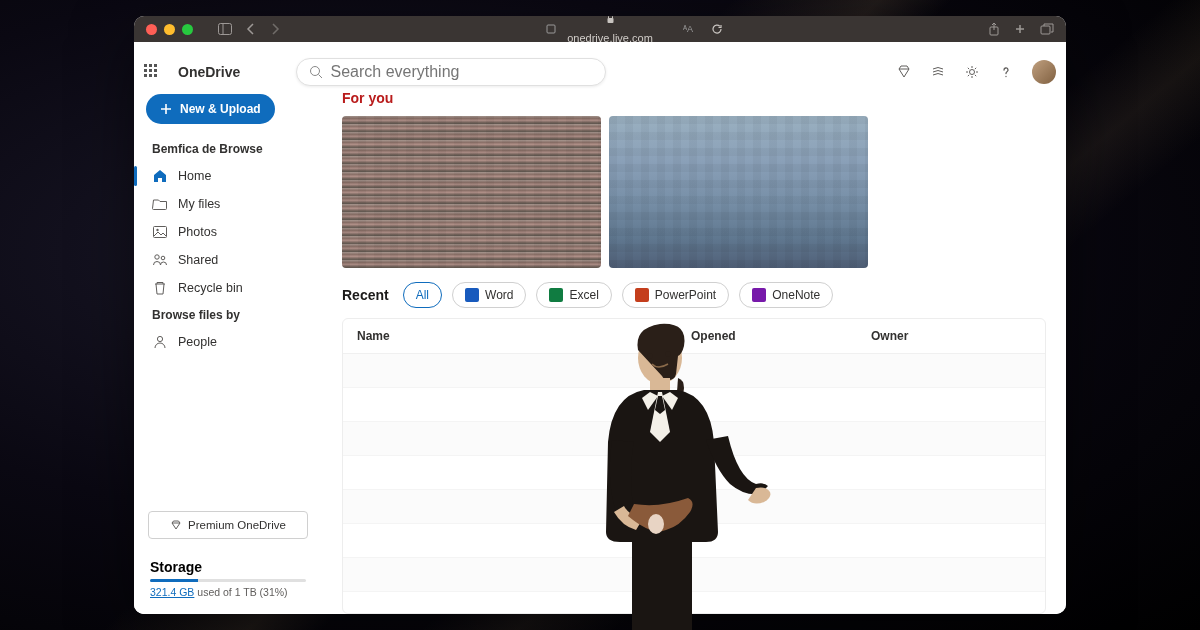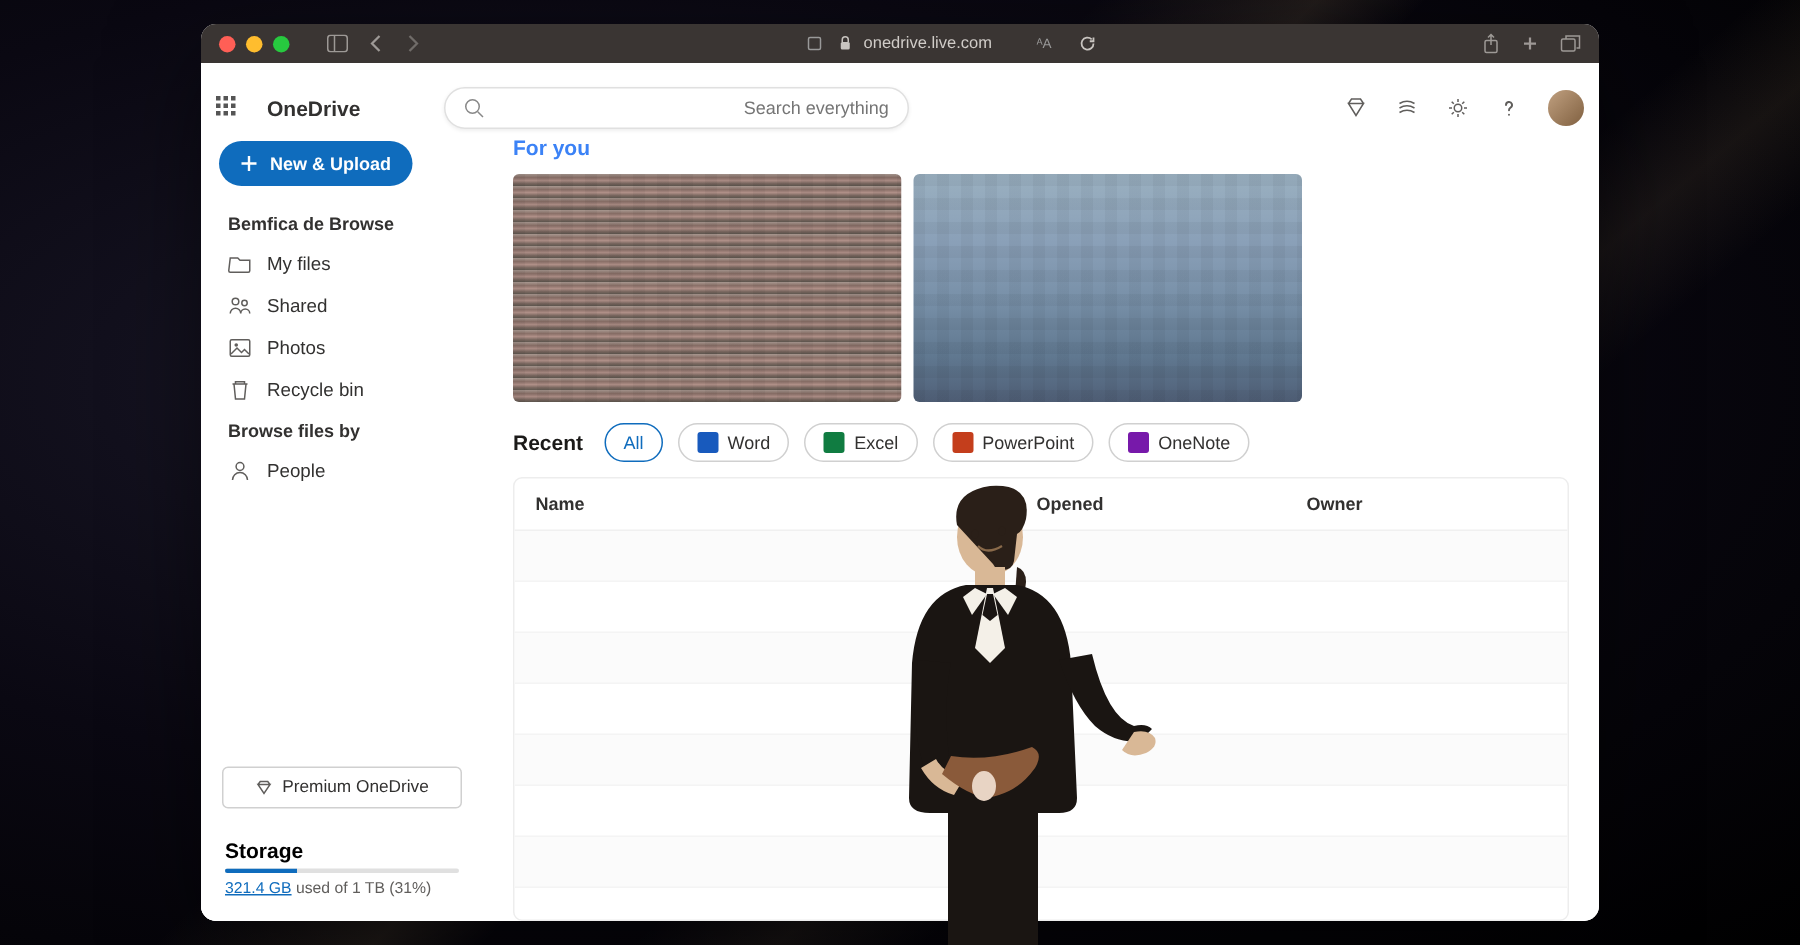--- a/index.html
+++ b/index.html
@@ -5,49 +5,49 @@
 * { margin: 0; padding: 0; box-sizing: border-box; font-family: -apple-system, BlinkMacSystemFont, "Segoe UI", sans-serif; }
 body { width: 1200px; height: 630px; background: radial-gradient(ellipse at 30% 40%, #1a1828 0%, #0a0812 50%, #000000 100%); overflow: hidden; position: relative; }
 .space-bg::before { content:""; position:absolute; inset:0; background: linear-gradient(135deg, transparent 40%, rgba(180,150,100,0.15) 48%, transparent 52%), linear-gradient(140deg, transparent 60%, rgba(180,150,100,0.1) 65%, transparent 70%); }
 .browser-window { position: absolute; top: 16px; left: 134px; width: 932px; height: 598px; background: #ffffff; border-radius: 10px; overflow: hidden; box-shadow: 0 20px 60px rgba(0,0,0,0.5); display: flex; flex-direction: column; }
 .titlebar { height: 26px; background: #3a3533; display: flex; align-items: center; padding: 0 12px; gap: 7px; flex-shrink: 0; }
 .tl-dot { width: 11px; height: 11px; border-radius: 50%; }
 .tl-red { background: #ff5f56; } .tl-yel { background: #ffbd2e; } .tl-grn { background: #27c93f; }
 .titlebar-center { flex: 1; display: flex; justify-content: center; align-items: center; gap: 10px; }
 .titlebar-nav { display:flex; gap:14px; margin-left:18px; align-items:center; }
 .titlebar-nav svg, .titlebar-right svg { opacity: 0.7; }
-.url-area { display:flex; align-items:center; gap:8px; font-size:11px; color:#d0ccc8; }
+.url-area { display:flex; align-items:center; gap:8px; font-size:11px; color:#d0ccc8;flex-direction:column; }
 .titlebar-right { display:flex; gap:14px; align-items:center; }
 .app-body { flex: 1; display: flex; background: #ffffff; min-height: 0; }
 .topbar { position: absolute; top: 37px; left: 0; right: 0; height: 38px; display: flex; align-items: center; padding: 0 10px; background: #fff; z-index: 5; }
 .waffle { width:16px; height:16px; display:grid; grid-template-columns:repeat(3,3px); grid-template-rows:repeat(3,3px); gap:2px; }
 .waffle span { background:#555; }
 .brand { font-size: 14px; font-weight: 600; color: #323130; margin-left: 18px; }
 .search-wrap { margin-left: auto; margin-right: auto; width: 310px; height: 28px; background: #fff; border: 1px solid #e0e0e0; border-radius: 16px; display: flex; align-items: center; padding: 0 12px; gap: 8px; box-shadow: 0 1px 3px rgba(0,0,0,0.08); transform: translateX(-60px); }
-.search-wrap input { border: none; outline: none; font-size: 12px; flex: 1; color: #666; text-align: right; }
+.search-wrap input { border: none; outline: none; font-size: 16px; flex: 1; color: #666; }
 .topbar-icons { display: flex; gap: 18px; align-items: center; margin-left:auto; }
 .topbar-icons > * { color: #605e5c; }
 .avatar { width: 24px; height: 24px; border-radius: 50%; background: linear-gradient(135deg, #c0a080, #806040); }
 .sidebar { width: 188px; padding: 48px 8px 8px 8px; display: flex; flex-direction: column; background:#fff; border-right: none; }
 .new-btn { background: #0f6cbd; color: #fff; border: none; border-radius: 16px; height: 30px; padding: 0 14px; font-size: 12px; font-weight: 600; display: flex; align-items: center; gap: 8px; cursor: pointer; margin: 4px 0 12px 4px; width: fit-content; }
 .section-label { font-size: 12px; font-weight: 600; color: #323130; padding: 6px 10px; }
 .nav-item { display: flex; align-items: center; gap: 10px; padding: 6px 10px; font-size: 12.5px; color: #323130; cursor: pointer; border-radius: 4px; }
 .nav-item.active { position: relative; }
 .nav-item.active::before { content:""; position:absolute; left:-8px; top:4px; bottom:4px; width:3px; background:#0f6cbd; border-radius:2px; }
 .nav-item .ic { width:16px; height:16px; color:#605e5c; display:flex; align-items:center; justify-content:center; }
 .nav-item.active .ic { color:#0f6cbd; }
 .sidebar-bottom { margin-top: auto; padding: 6px; }
 .premium-btn { width: 100%; height: 28px; border: 1px solid #d0d0d0; background: #fff; border-radius: 4px; font-size: 11.5px; color: #323130; display: flex; align-items: center; justify-content: center; gap: 6px; cursor: pointer; }
 .storage-label { font-size: 14px; font-weight: 600; margin: 20px 2px 4px; }
 .storage-bar { height: 3px; background: #e0e0e0; border-radius: 2px; margin: 4px 2px; overflow: hidden; }
 .storage-fill { height: 100%; width: 31%; background: #0f6cbd; }
 .storage-text { font-size: 10.5px; color: #605e5c; margin: 2px; }
 .storage-text a { color: #0f6cbd; text-decoration: underline; }
 .main { flex: 1; padding: 48px 20px 0 20px; overflow: hidden; display:flex; flex-direction:column; }
-.h-foryou { font-size: 14px; font-weight: 600; color: #3b82f6; margin-bottom: 10px; }
+.h-foryou { font-size: 14px; font-weight: 600; color: #b91c1c; margin-bottom: 10px; }
 .cards { display: flex; gap: 8px; margin-bottom: 14px; }
 .card { width: 259px; height: 152px; border-radius: 4px; overflow:hidden; }
 .card.c1 { background: linear-gradient(180deg, #a89890 0%, #8a7068 30%, #b09088 55%, #7a6860 80%, #605850 100%); filter: blur(0.3px); background-size: 8px 8px; }
 .card.c1::after, .card.c2::after { content:""; display:block; width:100%; height:100%; background-image: repeating-linear-gradient(0deg, rgba(0,0,0,0.04) 0 8px, transparent 8px 16px), repeating-linear-gradient(90deg, rgba(0,0,0,0.04) 0 8px, transparent 8px 16px); }
 .card.c2 { background: linear-gradient(180deg, #9ab0c0 0%, #8aa0b8 30%, #7890a8 55%, #607890 80%, #506078 100%); }
 .recent-row { display: flex; align-items: center; gap: 10px; margin-bottom: 10px; }
 .h-recent { font-size: 14px; font-weight: 700; color: #1b1a19; margin-right: 4px; }
 .pill { height: 26px; padding: 0 12px; border: 1px solid #d0d0d0; background: #fff; border-radius: 14px; font-size: 12px; color: #323130; display: flex; align-items: center; gap: 6px; cursor: pointer; }
 .pill.active { border-color: #0f6cbd; color: #0f6cbd; }
 .app-ic { width:14px; height:14px; border-radius:2px; }
@@ -153,47 +153,55 @@
 
   <div class="app-body">
     <div class="sidebar">
       <button class="new-btn">
         <svg width="12" height="12" viewBox="0 0 12 12">
             <path d="M6 1 v10 M1 6 h10" stroke="#fff" stroke-width="1.6"></path>
           </svg>
         <span>New &amp; Upload</span>
       </button>
       <div class="section-label">Bemfica de Browse</div>
+      <div class="nav-item active">
+          <span class="ic">
+            <svg width="16" height="16" viewBox="0 0 16 16">
+              <path d="M2 7 l6 -5 l6 5 v7 h-4 v-4 h-4 v4 h-4 z" fill="currentColor"></path>
+            </svg>
+          </span>
+          <span>Home</span>
+        </div>
       <div class="nav-item">
           <span class="ic">
             <svg width="16" height="16" viewBox="0 0 16 16">
               <path d="M1.5 4 h5 l1.5 1.5 h6.5 v7 a1 1 0 0 1 -1 1 h-12 a1 1 0 0 1 -1 -1 z" fill="none" stroke="currentColor"></path>
             </svg>
           </span>
           <span>My files</span>
+        </div>
+      <div class="nav-item">
+          <span class="ic">
+            <svg width="16" height="16" viewBox="0 0 16 16">
+              <rect x="1.5" y="2.5" width="13" height="11" rx="1" fill="none" stroke="currentColor"></rect>
+              <circle cx="5.5" cy="6" r="1.2" fill="currentColor"></circle>
+              <path d="M2 12 l4 -4 l3 3 l2 -2 l3 3" fill="none" stroke="currentColor"></path>
+            </svg>
+          </span>
+          <span>Photos</span>
         </div>
       <div class="nav-item">
           <span class="ic">
             <svg width="16" height="16" viewBox="0 0 16 16">
               <circle cx="5" cy="5" r="2.2" fill="none" stroke="currentColor"></circle>
               <circle cx="11" cy="6" r="1.8" fill="none" stroke="currentColor"></circle>
               <path d="M1.5 13 a3.5 3.5 0 0 1 7 0 M8.5 13 a3 3 0 0 1 6 0" fill="none" stroke="currentColor"></path>
             </svg>
           </span>
           <span>Shared</span>
-        </div>
-      <div class="nav-item">
-          <span class="ic">
-            <svg width="16" height="16" viewBox="0 0 16 16">
-              <rect x="1.5" y="2.5" width="13" height="11" rx="1" fill="none" stroke="currentColor"></rect>
-              <circle cx="5.5" cy="6" r="1.2" fill="currentColor"></circle>
-              <path d="M2 12 l4 -4 l3 3 l2 -2 l3 3" fill="none" stroke="currentColor"></path>
-            </svg>
-          </span>
-          <span>Photos</span>
         </div>
       <div class="nav-item">
           <span class="ic">
             <svg width="16" height="16" viewBox="0 0 16 16">
               <path d="M3 4 h10 M5 4 v-1.5 h6 V4 M4 4 l1 10 h6 l1 -10" fill="none" stroke="currentColor"></path>
             </svg>
           </span>
           <span>Recycle bin</span>
         </div>
       <div class="section-label" style="">Browse files by</div>

